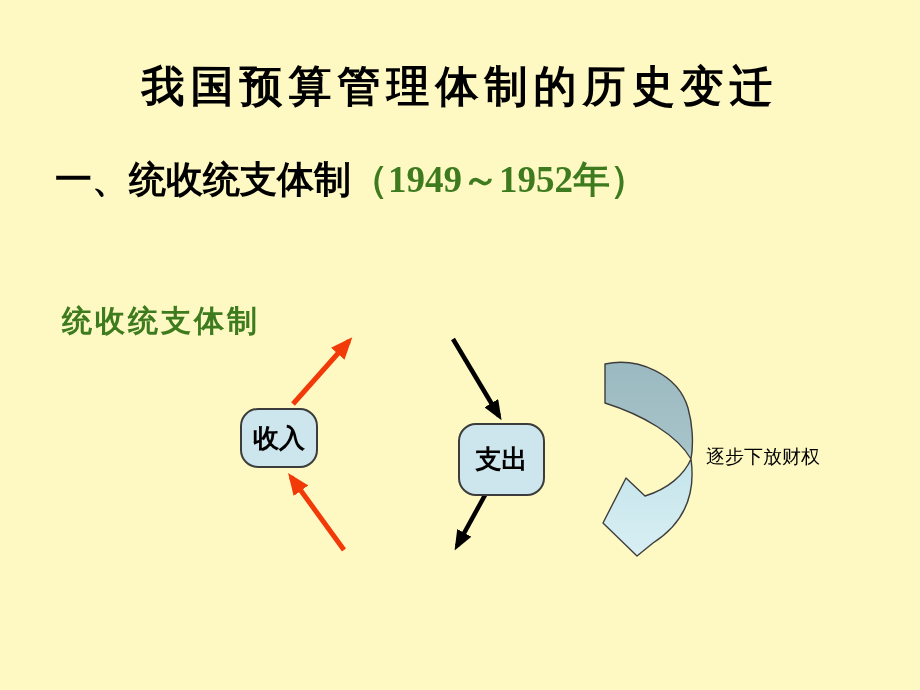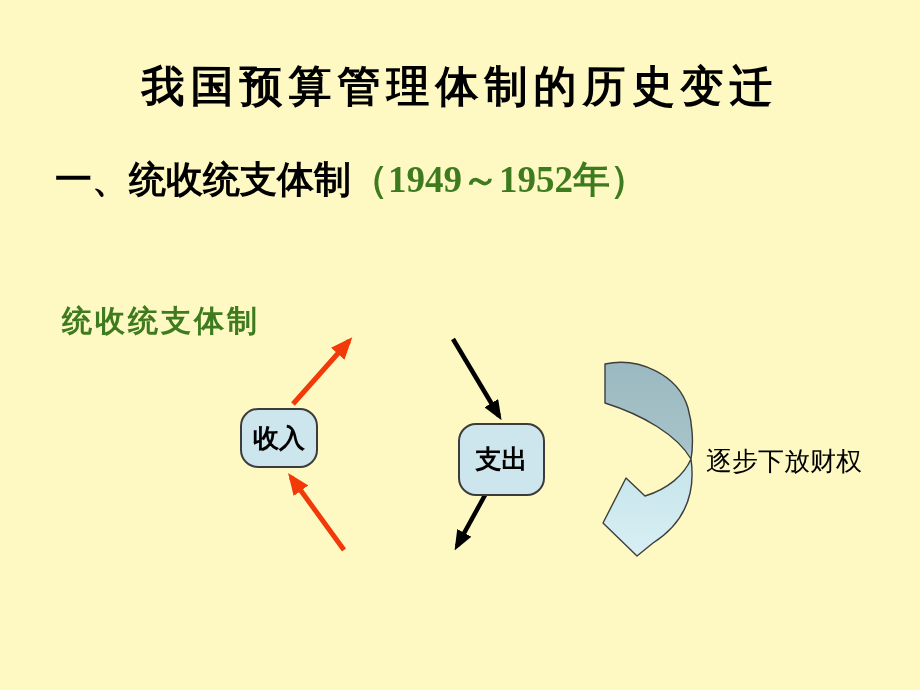--- a/index.html
+++ b/index.html
@@ -69,21 +69,21 @@
   .box-expense { left: 458px; top: 423px; width: 87px; height: 73px; }
   .curved-arrow {
     position: absolute;
     left: 598px; top: 356px;
     width: 100px; height: 215px;
     z-index: 1;
   }
   .curve-label {
     position: absolute;
     left: 706px; top: 444px;
-    font-size: 26px;
+    font-size: 19px;
     color: #000000;
     white-space: nowrap;
   }
 </style>
 </head>
 <body>
 
 <div class="slide">
 
   <div class="title">我国预算管理体制的历史变迁</div>

